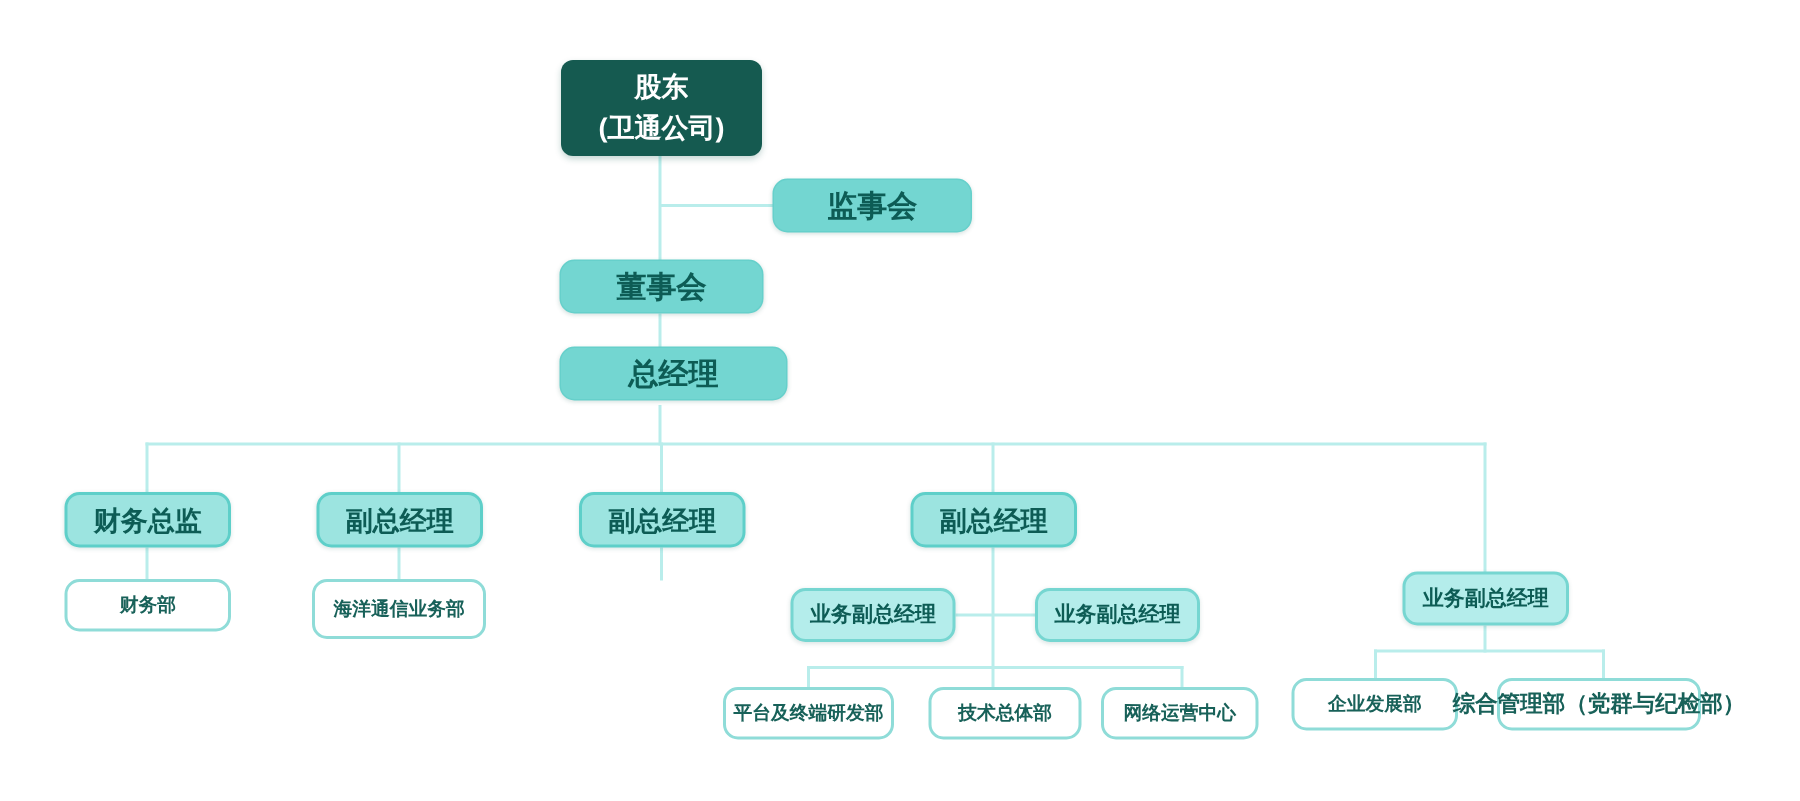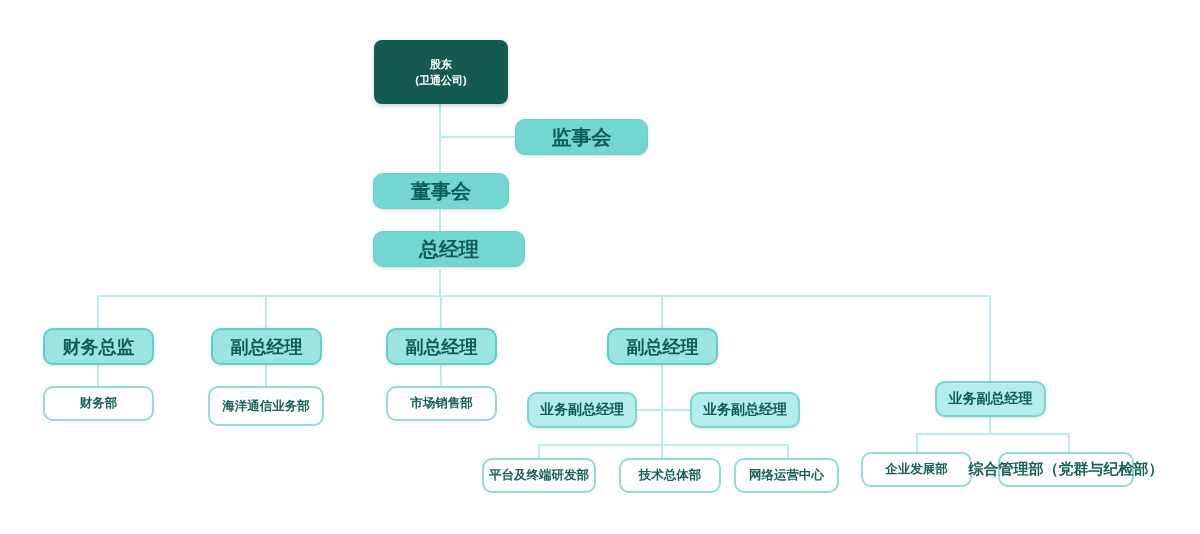--- a/index.html
+++ b/index.html
@@ -33,21 +33,21 @@
   .c-r1{left:916px;top:433px;width:2px;height:20px;}
   .c-r2{left:1068px;top:433px;width:2px;height:20px;}
   
   .node{
     position:absolute;display:flex;flex-direction:column;align-items:center;justify-content:center;
     box-sizing:border-box;border-radius:10px;font-weight:bold;white-space:nowrap;
     color:var(--text-dark,#0d5c55);
   }
   .dark{
     background:var(--dark-node,#155a50);color:#ffffff;border-radius:8px;
-    font-size:11px;line-height:1.5;box-shadow:0 2px 4px rgba(20,90,80,.25);
+    font-size:18px;line-height:1.5;box-shadow:0 2px 4px rgba(20,90,80,.25);
   }
   .teal{
     background:var(--teal-node,#73d6d1);border:1px solid #66d0cb;
     font-size:20px;box-shadow:0 1px 3px rgba(20,90,80,.18);
   }
   .row4{
     background:var(--row-node,#9ce4e0);border:2px solid #5ecfc9;
     font-size:18px;box-shadow:0 1px 3px rgba(20,90,80,.15);
   }
   .pale{
@@ -142,23 +142,20 @@
   </div>
 
   <div class="node white n-finance">
     <span>财务部</span>
   </div>
 
   <div class="node white n-marine">
     <span>海洋通信业务部</span>
   </div>
 
-  <div class="node white n-marketing">
-    <span>市场销售部</span>
-  </div>
 
   <div class="node pale n-bgm1">
     <span>业务副总经理</span>
   </div>
 
   <div class="node pale n-bgm2">
     <span>业务副总经理</span>
   </div>
 
   <div class="node pale n-bgm3">

